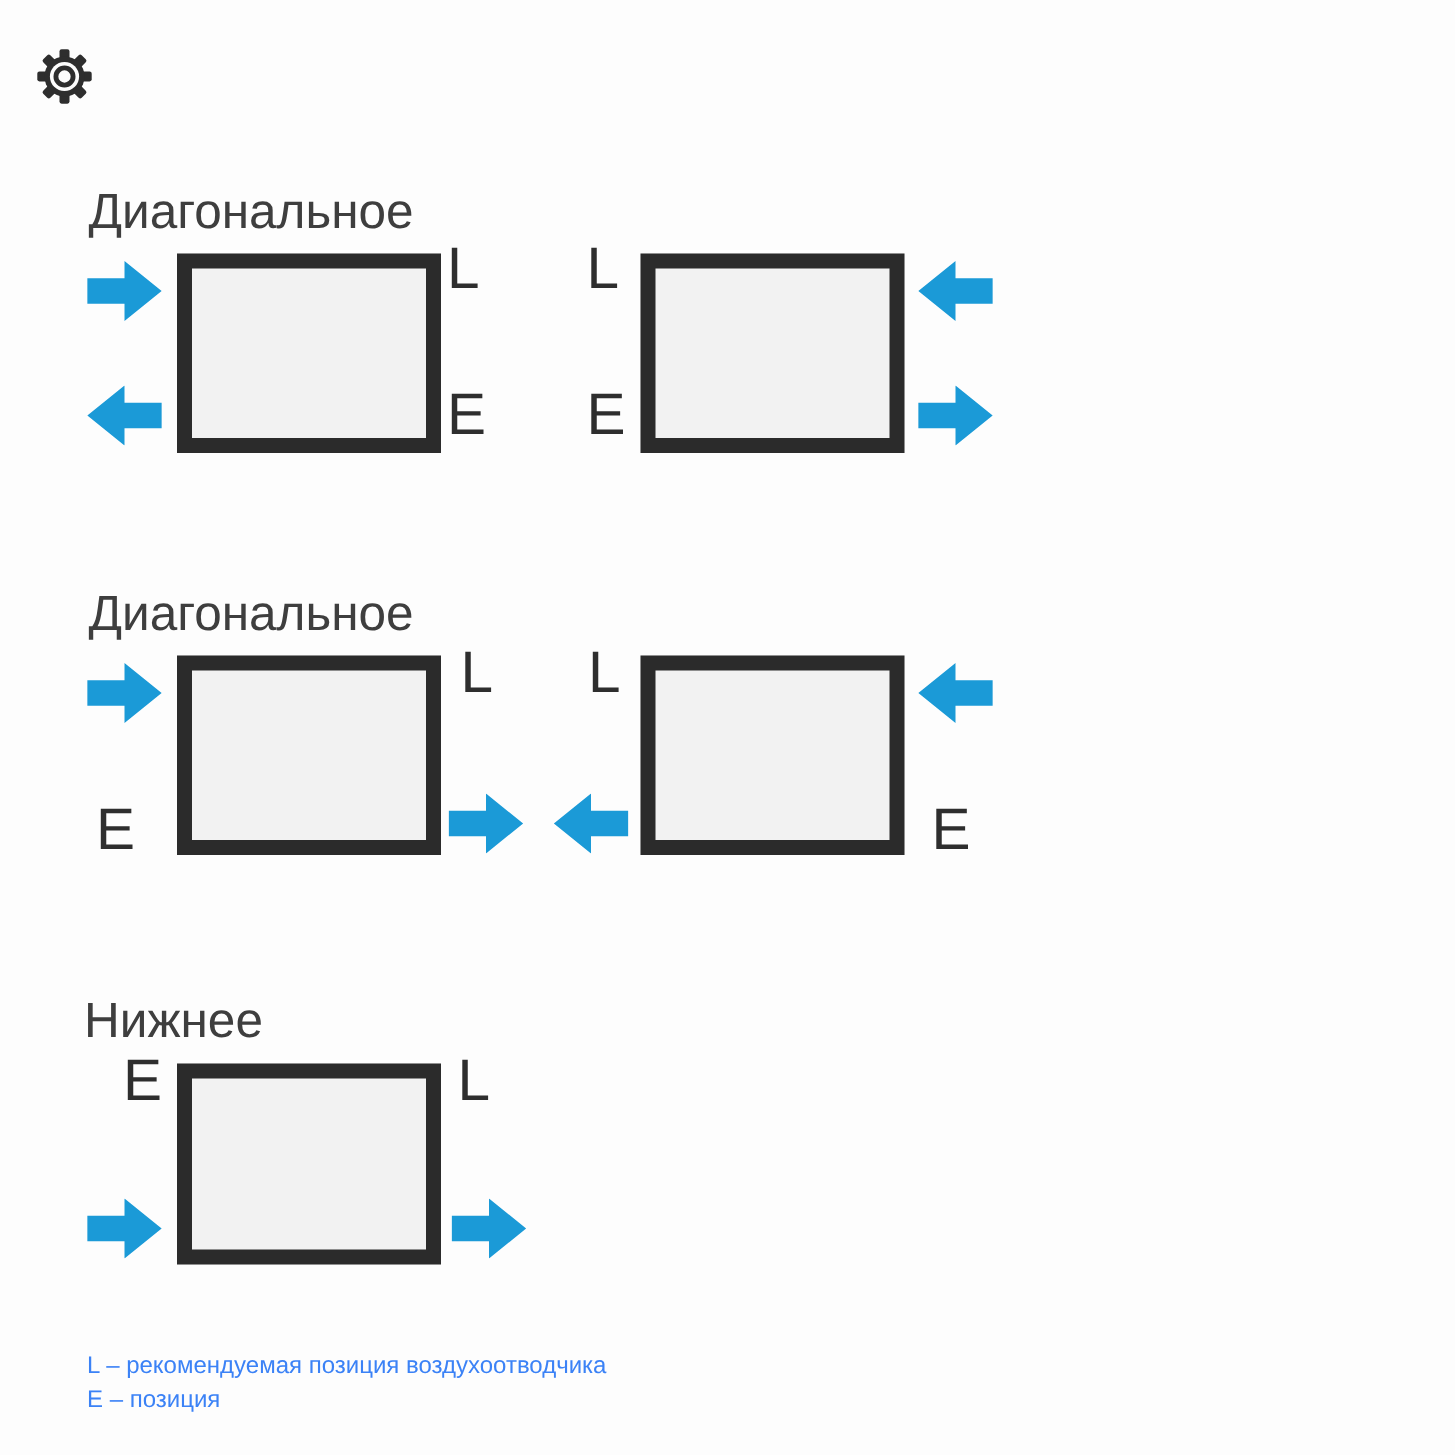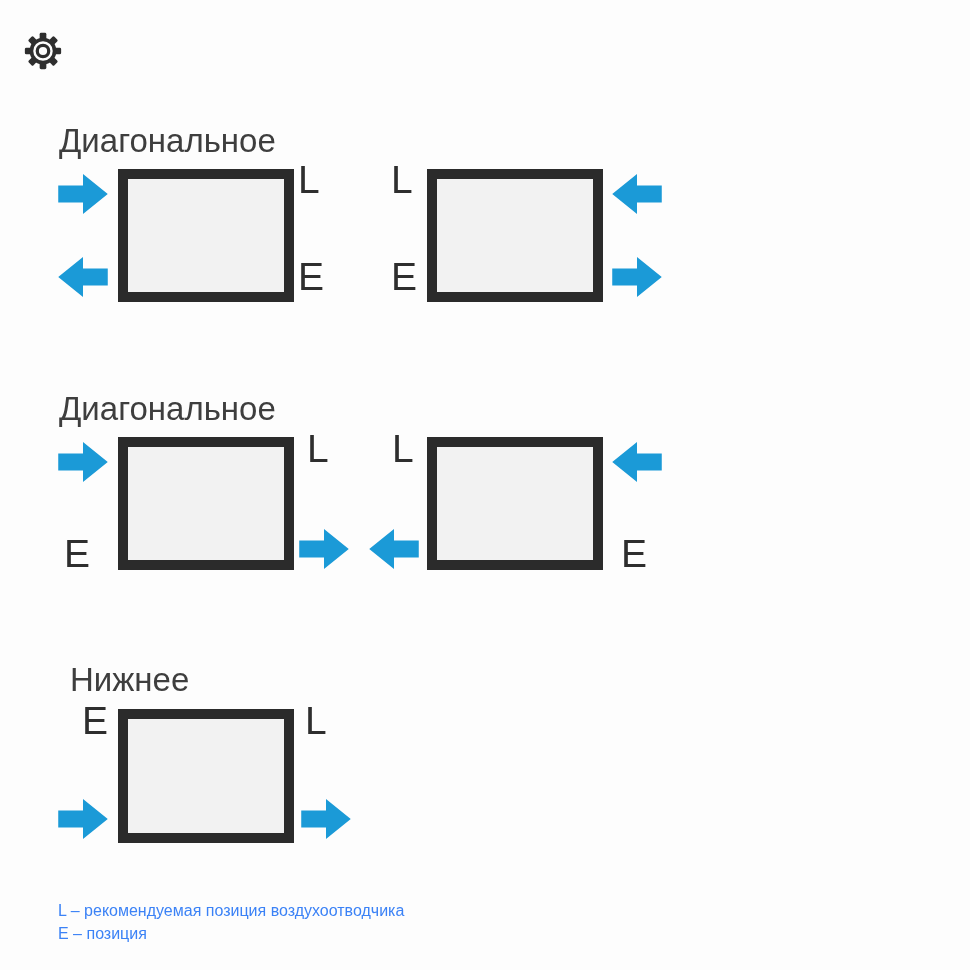--- a/index.html
+++ b/index.html
@@ -134,21 +134,21 @@
   </div>
   <div class="port-label" style="left:392px;top:429px;">L</div>
   <div class="rect-radiator" style="left:427px;top:437px;"></div>
   <div class="arrow left" style="left:611px;top:442px;">
     <svg viewBox="0 0 52 42">
         <polygon fill="currentColor" points="0,12 26,12 26,0 52,21 26,42 26,30 0,30"></polygon>
       </svg>
   </div>
   <div class="port-label" style="left:621px;top:534px;">E</div>
 
-  <div class="section-title" style="left:70px;top:663px;">Нижнее</div>
+  <div class="section-title" style="left:56px;top:663px;">Нижнее</div>
 
   <div class="port-label" style="left:82px;top:701px;">E</div>
   <div class="rect-radiator" style="left:118px;top:709px;height:134px;"></div>
   <div class="port-label" style="left:305px;top:701px;">L</div>
   <div class="arrow right" style="left:57px;top:799px;">
     <svg viewBox="0 0 52 42">
         <polygon fill="currentColor" points="0,12 26,12 26,0 52,21 26,42 26,30 0,30"></polygon>
       </svg>
   </div>
   <div class="arrow right" style="left:300px;top:799px;">

